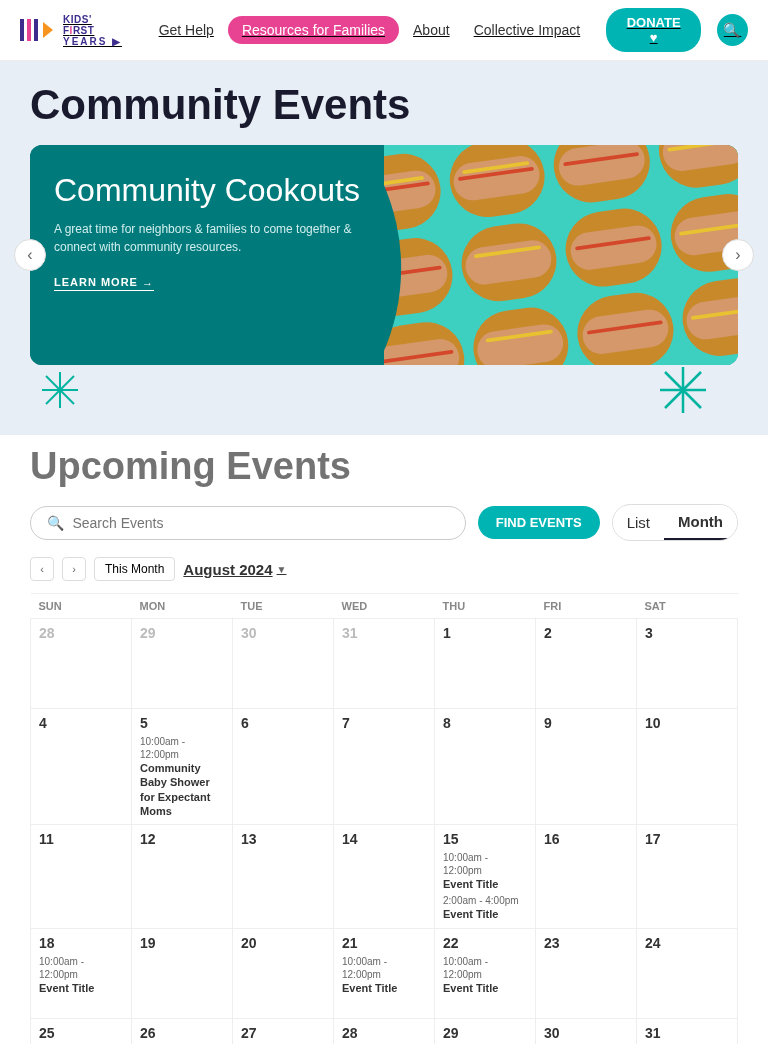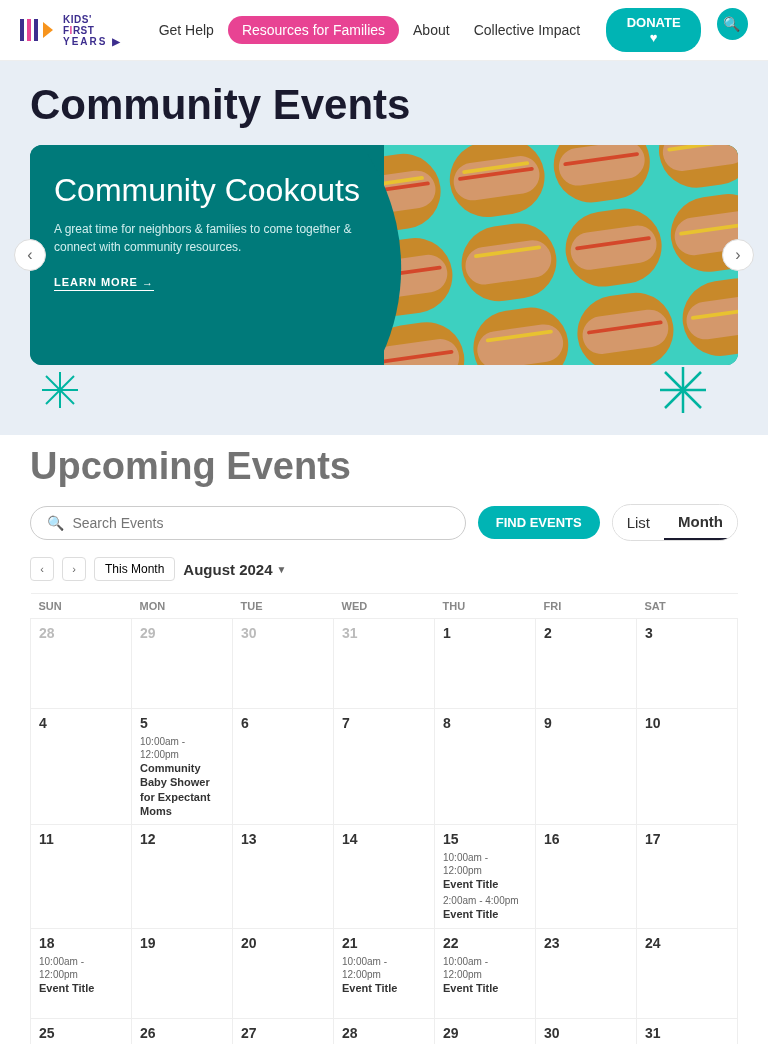--- a/index.html
+++ b/index.html
@@ -2,23 +2,25 @@
 <html><head>
   <meta charset="utf-8">
   <style>
     * { box-sizing: border-box; margin: 0; padding: 0; }
     body { font-family: Arial, sans-serif; background: #f0f4f8; width: 768px; }
 
     
     nav {
       background: white;
       display: flex;
+      align-items: center;
       padding: 8px 20px;
       border-bottom: 1px solid #eee;
       gap: 16px;
+      text-decoration: underline;
     }
     .logo-area {
       display: flex;
       align-items: center;
       gap: 4px;
       margin-right: 10px;
     }
     .nav-links {
       display: flex;
       align-items: center;
@@ -277,20 +279,21 @@
       cursor: pointer;
     }
     .month-label {
       font-size: 15px;
       font-weight: bold;
       color: #333;
       cursor: pointer;
       display: flex;
       align-items: center;
       gap: 4px;
+      text-decoration: underline;
     }
 
     
     .calendar-grid {
       width: 100%;
       border-collapse: collapse;
     }
     .calendar-grid th {
       text-align: left;
       font-size: 11px;

